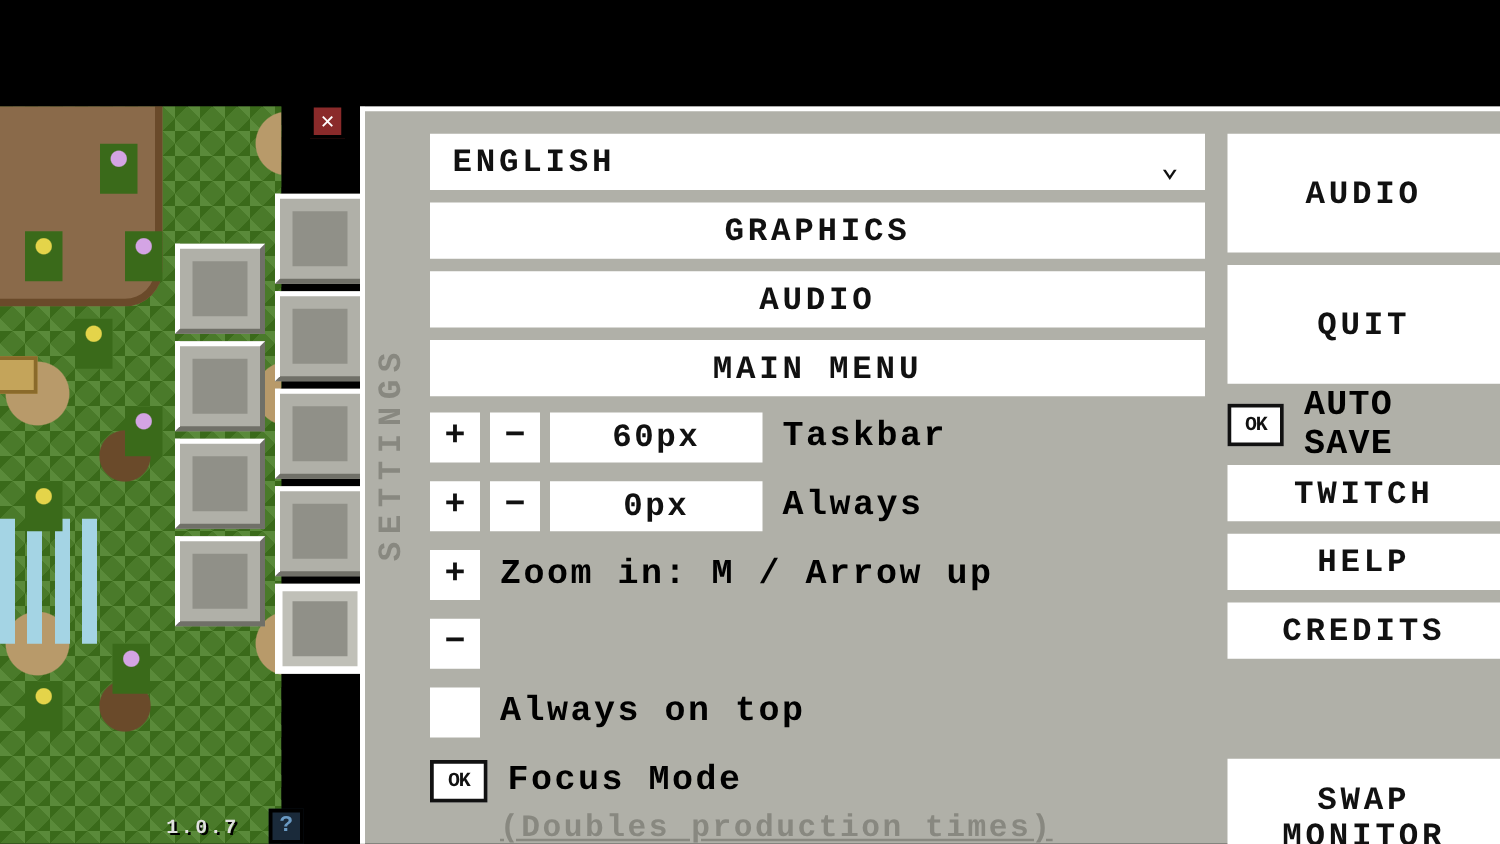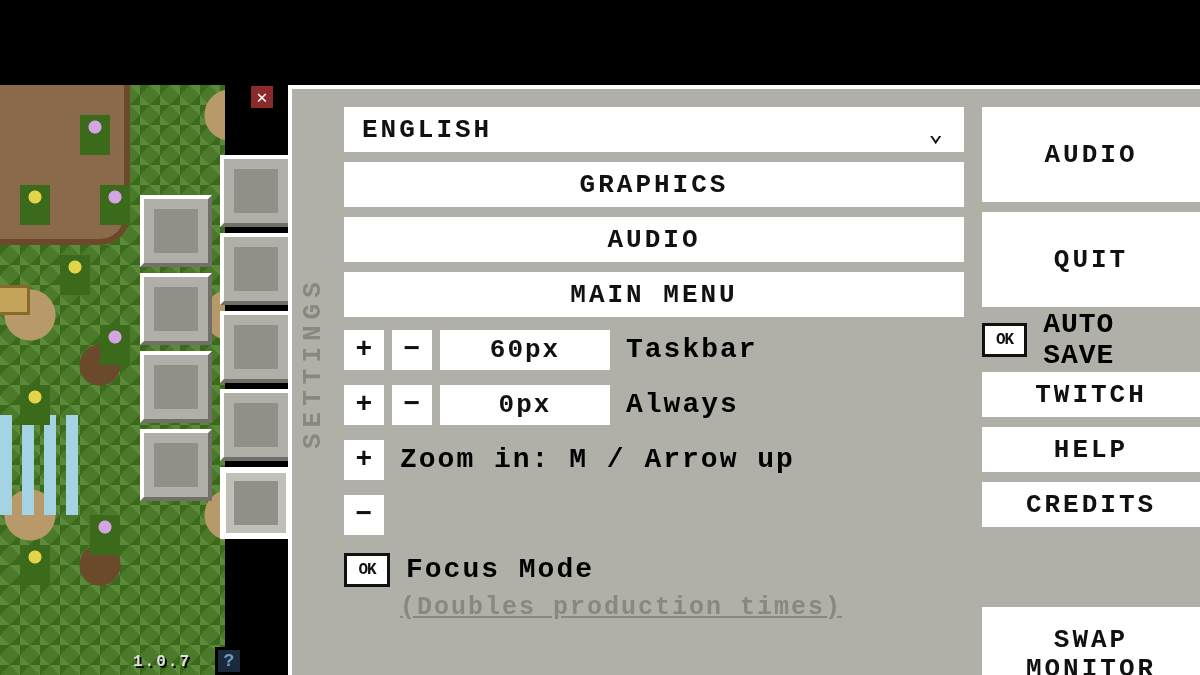--- a/index.html
+++ b/index.html
@@ -212,20 +212,24 @@
 
       <div class="row">
         <div class="sq">+</div>
         <div class="lbl">Zoom in: M / Arrow up</div>
       </div>
 
       <div class="row">
         <div class="sq">−</div>
       </div>
 
+      <div class="row">
+        <div class="chk"></div>
+        <div class="lbl">Always on top</div>
+      </div>
 
       <div class="row">
         <div class="chk border">OK</div>
         <div class="lbl">Focus Mode</div>
       </div>
       <div class="row" style="height:30px;margin-top:-10px;">
         <div style="width:40px;"></div>
         <div class="lbl sub">(Doubles production times)</div>
       </div>
 

